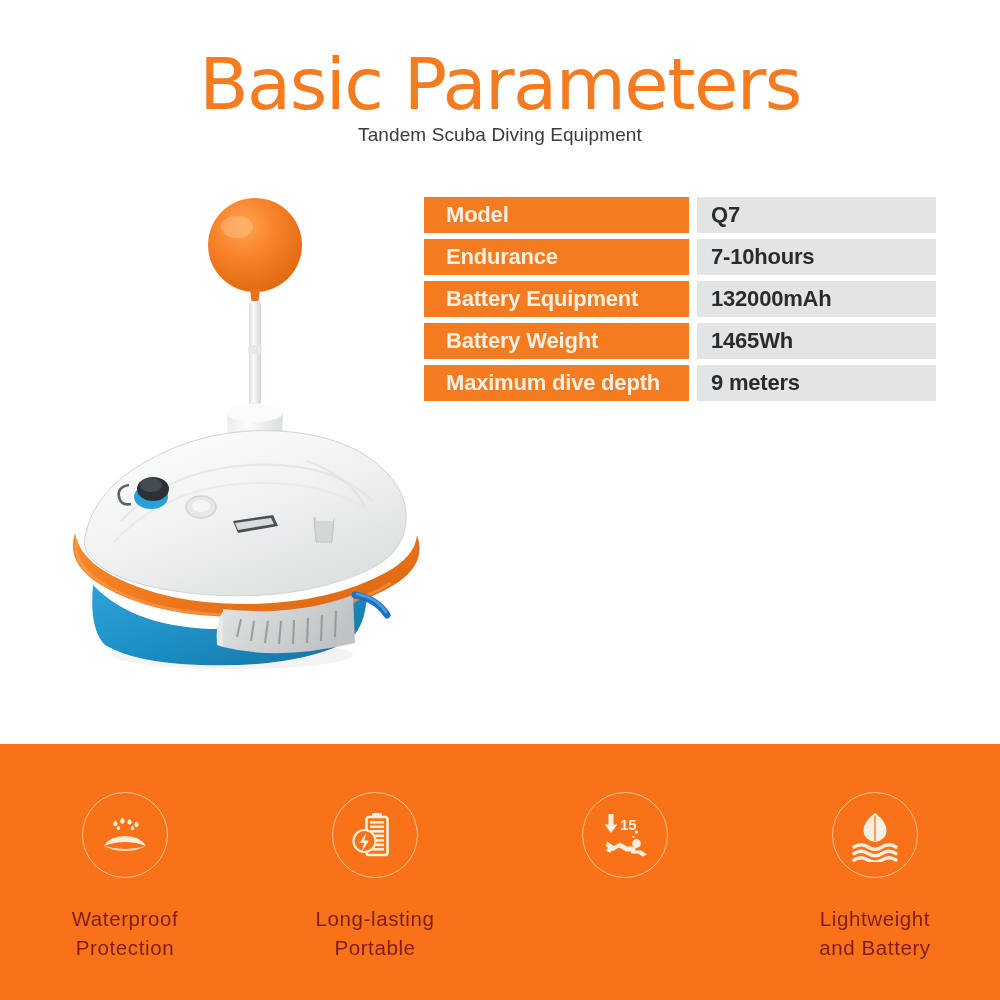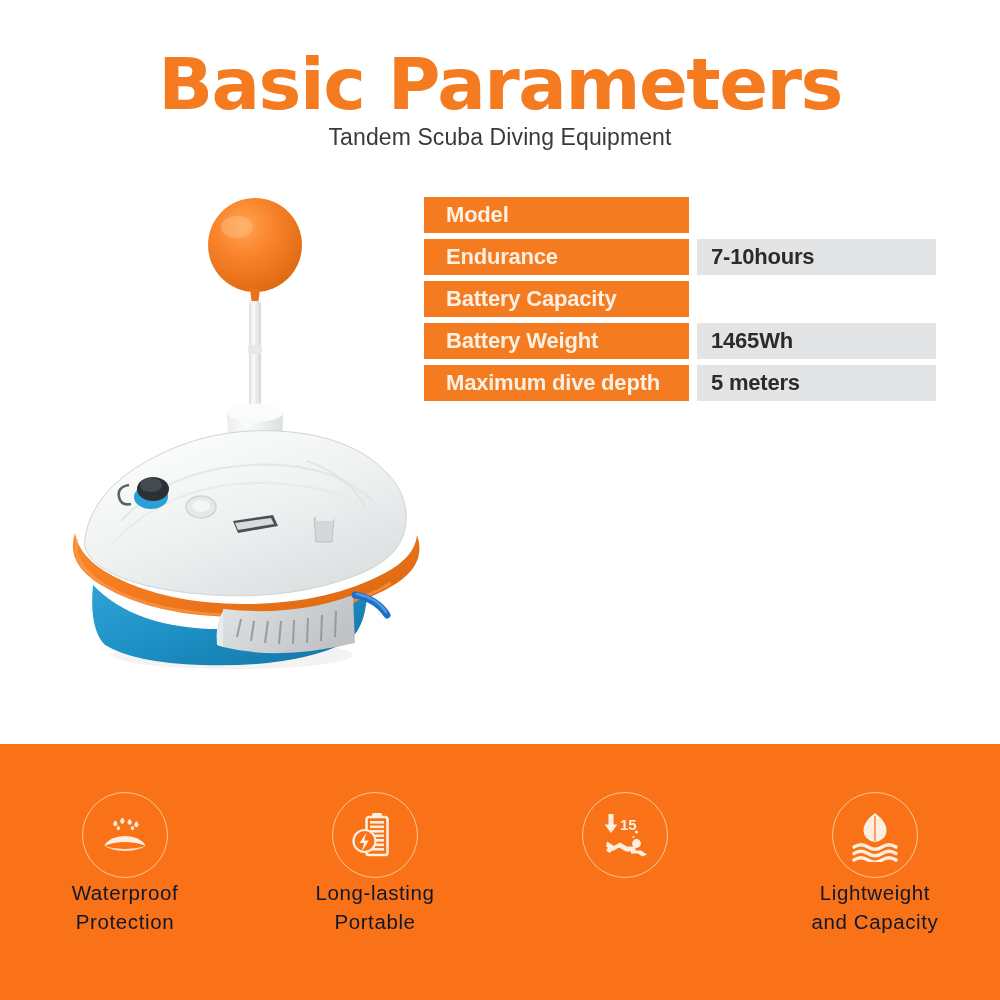--- a/index.html
+++ b/index.html
@@ -25,32 +25,32 @@
     height: 175px;
   }
   #page-title {
     position: absolute;
     top: 48px;
     left: 0;
     width: 1000px;
     text-align: center;
     font-family: "DejaVu Sans", sans-serif;
     font-size: 72px;
-    font-weight: 700;
+    font-weight: 400;
     letter-spacing: -1.5px;
     color: #F47B20;
     line-height: 1;
   }
   #page-subtitle {
     position: absolute;
     top: 124px;
     left: 0;
     width: 1000px;
     text-align: center;
-    font-size: 23px;
+    font-size: 19px;
     font-weight: 400;
     color: #3a3a3a;
     letter-spacing: 0.1px;
   }
 
   
   #spec-table {
     position: absolute;
     left: 424px;
     top: 197px;
@@ -127,22 +127,23 @@
     height: 86px;
     border-radius: 50%;
     border: 1.5px solid rgba(255, 229, 200, 0.72);
     display: flex;
     align-items: center;
     justify-content: center;
     box-sizing: border-box;
   }
   .feature-icon svg { display: block; }
   .feature-label {
+    margin-top: 26px;
     text-align: center;
-    color: #0f172a;
+    color: #7f1d1d;
     font-size: 20.5px;
     font-weight: 400;
     line-height: 1.42;
     letter-spacing: 0.6px;
     white-space: pre-line;
   }
 </style>
 </head>
 <body>
 
@@ -246,44 +247,46 @@
     <path d="M300 410 q22 4 32 20" fill="none" stroke="#1F6FC4" stroke-width="7" stroke-linecap="round"></path>
     <path d="M302 409 q20 4 29 18" fill="none" stroke="#4E9BE0" stroke-width="2.5" stroke-linecap="round"></path>
   </svg>
 </div>
 
 <div id="spec-table">
 
   <div class="spec-row">
     <div class="spec-label">Model</div>
     <div class="spec-gap"></div>
+    <div class="spec-value">Q7</div>
   </div>
 
   <div class="spec-row">
     <div class="spec-label">Endurance</div>
     <div class="spec-gap"></div>
     <div class="spec-value">7-10hours</div>
   </div>
 
   <div class="spec-row">
-    <div class="spec-label">Battery Capacity</div>
-    <div class="spec-gap"></div>
+    <div class="spec-label">Battery Equipment</div>
+    <div class="spec-gap"></div>
+    <div class="spec-value">132000mAh</div>
   </div>
 
   <div class="spec-row">
     <div class="spec-label">Battery Weight</div>
     <div class="spec-gap"></div>
     <div class="spec-value">1465Wh</div>
   </div>
 
 
   <div class="spec-row">
     <div class="spec-label">Maximum dive depth</div>
     <div class="spec-gap"></div>
-    <div class="spec-value">5 meters</div>
+    <div class="spec-value">9 meters</div>
   </div>
 
 </div>
 
 <div id="feature-banner">
   <div class="feature-list">
 
     <div class="feature-item">
       <div class="feature-icon">
         <svg width="54" height="54" viewBox="0 0 54 54" xmlns="http://www.w3.org/2000/svg">
@@ -356,17 +359,17 @@
           <path d="M28 5 q12 9 11.5 18 q-0.4 9 -11.5 11 q-11.1 -2 -11.5 -11 q-0.5 -9 11.5 -18 z" fill="#FBEFE0"></path>
           <path d="M28 8 q0 12 0 25" fill="none" stroke="#FA7218" stroke-width="1.5" opacity="0.85"></path>
           <g fill="none" stroke="#FBEFE0" stroke-width="3.4" stroke-linecap="round">
             <path d="M7 39 q7 -4.5 14 0 q7 4.5 14 0 q7 -4.5 14 0"></path>
             <path d="M7 45.5 q7 -4.5 14 0 q7 4.5 14 0 q7 -4.5 14 0"></path>
             <path d="M7 52 q7 -4.5 14 0 q7 4.5 14 0 q7 -4.5 14 0"></path>
           </g>
         </svg>
       </div>
       <div class="feature-label">Lightweight
-and Capacity</div>
+and Battery</div>
     </div>
 
   </div>
 </div>
 
 </body></html>

